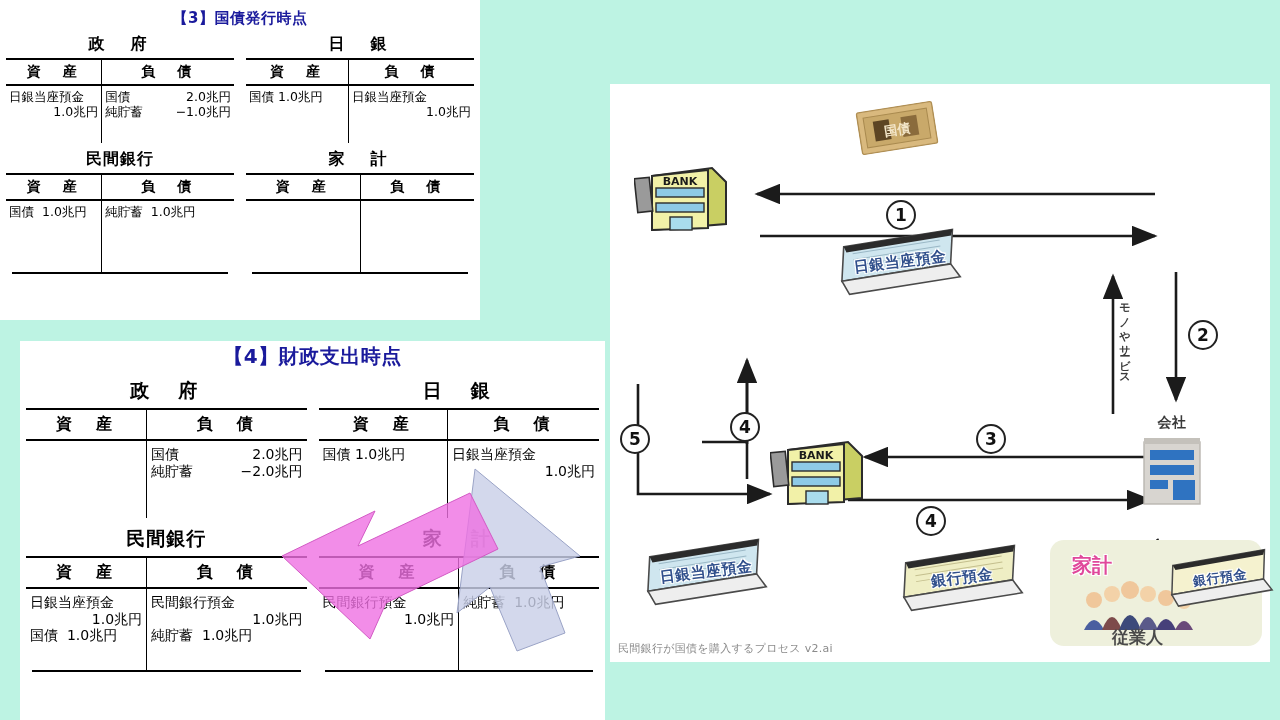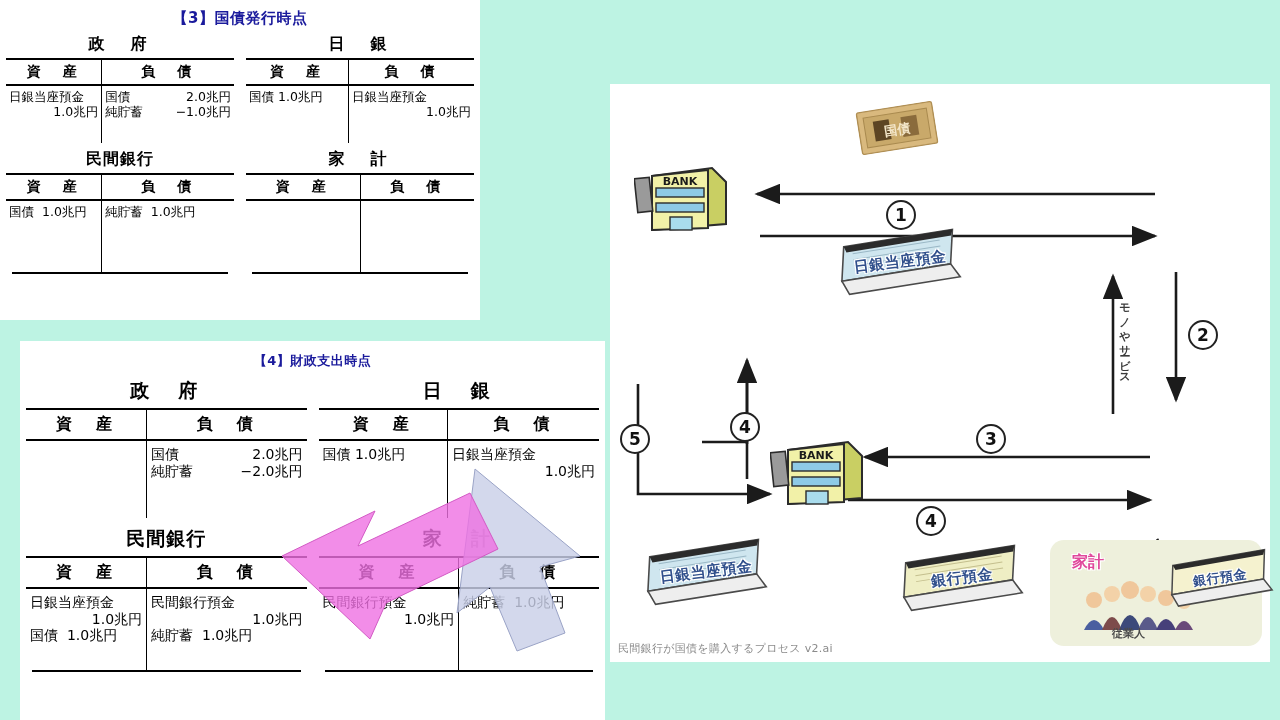--- a/index.html
+++ b/index.html
@@ -24,21 +24,21 @@
   #panel3 { left: 0px;  top: 0px;   width: 480px; height: 320px; }
   #panel4 { left: 20px; top: 341px; width: 585px; height: 379px; }
 
   .bs-title {
     text-align: center;
     color: #1a1a9c;
     font-weight: bold;
     letter-spacing: 0.5px;
   }
   #panel3 .bs-title { font-size: 15px; padding-top: 9px; }
-  #panel4 .bs-title { font-size: 13px; padding-top: 11px; }
+  #panel4 .bs-title { font-size: 20px; padding-top: 2px; }
 
   .bs-grid {
     display: flex;
     width: 100%;
   }
   .bs-entity {
     flex: 1 1 50%;
     padding: 0 6px;
   }
   .entity-name {
@@ -165,27 +165,27 @@
     letter-spacing: 0.5px;
   }
 
   .household-box {
     position: absolute;
     border-radius: 14px;
     background: #eef0dc;
   }
   .hh-title {
     position: absolute;
-    font-size: 16px; font-weight: bold; color: #e0489b;
+    font-size: 20px; font-weight: bold; color: #e0489b;
     text-shadow: 1px 1px 0 #fff, -1px 1px 0 #fff, 1px -1px 0 #fff, -1px -1px 0 #fff;
     white-space: nowrap;
   }
   .hh-sub {
     position: absolute;
-    font-size: 11px; font-weight: bold; color: #555;
+    font-size: 17px; font-weight: bold; color: #555;
     white-space: nowrap;
   }
   .income-label {
     position: absolute;
     font-size: 10px; font-weight: bold; color: #e246a0;
     white-space: nowrap;
   }
 </style>
 </head>
 <body>
@@ -432,20 +432,33 @@
           <rect x="22" y="41" width="48" height="9" fill="#8ecae6" stroke="#2b2b2b" stroke-width="1.4"></rect>
           <rect x="36" y="55" width="22" height="13" fill="#a9dced" stroke="#2b2b2b" stroke-width="1.4"></rect>
           <rect x="2" y="16" width="15" height="34" fill="#9a9a9a" stroke="#2b2b2b" stroke-width="1.6" transform="rotate(-6 9 33)"></rect>
           <text x="46" y="23" font-size="11" font-weight="bold" text-anchor="middle" fill="#1b1b1b" font-family="DejaVu Sans, sans-serif">BANK</text>
         </svg>
       </div>
     </div>
 
 
 
+    <div class="dg-node" style="left:530px; top:330px;">
+      <div class="dg-label">会社</div>
+      <div class="company" style="margin:2px auto 0">
+        <svg width="64" height="72" viewBox="0 0 64 72">
+          <rect x="4" y="8" width="56" height="62" fill="#d8d5d0" stroke="#b9b6b0" stroke-width="1.4"></rect>
+          <rect x="10" y="16" width="44" height="10" fill="#2f73c1"></rect>
+          <rect x="10" y="31" width="44" height="10" fill="#2f73c1"></rect>
+          <rect x="10" y="46" width="18" height="9" fill="#2f73c1"></rect>
+          <rect x="33" y="46" width="22" height="20" fill="#2f73c1"></rect>
+          <rect x="4" y="4" width="56" height="6" fill="#c4c1bb"></rect>
+        </svg>
+      </div>
+    </div>
 
     <div class="dg-node" style="left:160px; top:352px;">
       <div class="bankbldg">
         <svg width="96" height="72" viewBox="0 0 96 72">
           <polygon points="18,14 78,6 92,20 92,62 18,68" fill="#c9cf63" stroke="#2b2b2b" stroke-width="2"></polygon>
           <polygon points="18,14 74,8 74,66 18,68" fill="#f2f1a8" stroke="#2b2b2b" stroke-width="2"></polygon>
           <rect x="22" y="26" width="48" height="9" fill="#8ecae6" stroke="#2b2b2b" stroke-width="1.4"></rect>
           <rect x="22" y="41" width="48" height="9" fill="#8ecae6" stroke="#2b2b2b" stroke-width="1.4"></rect>
           <rect x="36" y="55" width="22" height="13" fill="#a9dced" stroke="#2b2b2b" stroke-width="1.4"></rect>
           <rect x="2" y="16" width="15" height="34" fill="#9a9a9a" stroke="#2b2b2b" stroke-width="1.6" transform="rotate(-6 9 33)"></rect>

